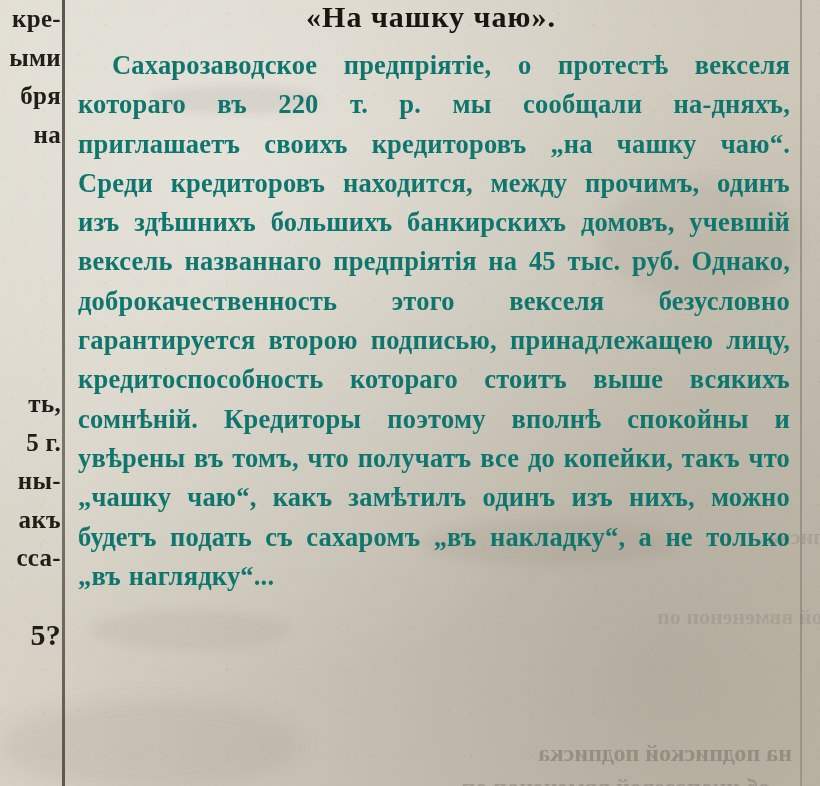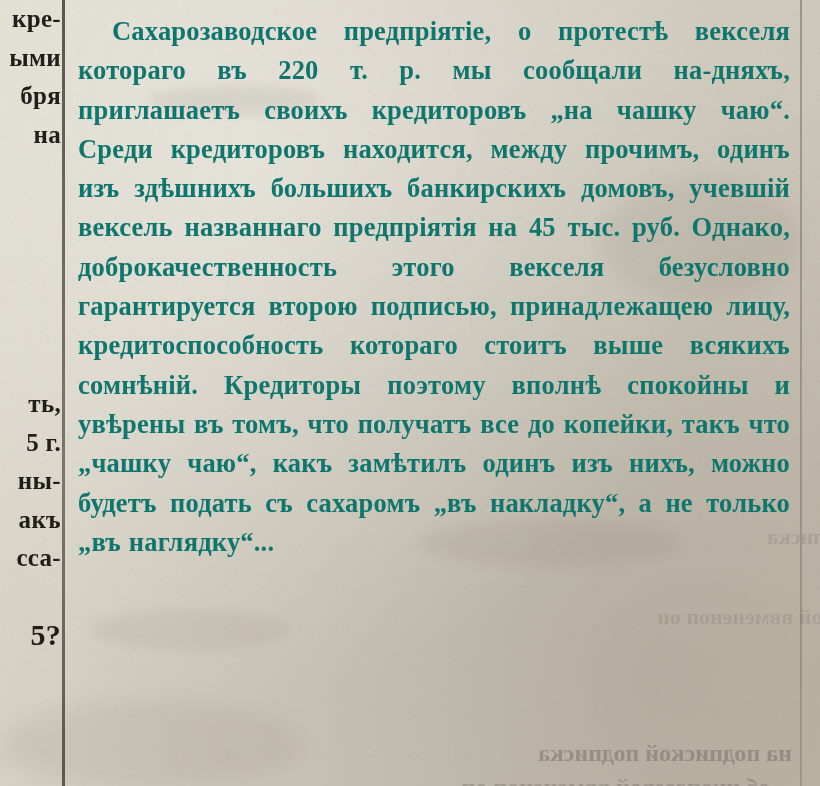--- a/index.html
+++ b/index.html
@@ -194,20 +194,21 @@
       <div>сса-</div>
       <div class="lc-gap">.</div>
       <div class="lc-big">5?</div>
     </div>
   </div>
 
   <div class="col-rule"></div>
   <div class="col-rule right-edge"></div>
 
   <div class="article">
+    <h1 class="headline">«На чашку чаю».</h1>
     <p class="body-text">Сахарозаводское предпріятіе, о протестѣ векселя котораго въ 220 т. р. мы сообщали на-дняхъ, приглашаетъ своихъ кредиторовъ „на чашку чаю“. Среди кредиторовъ находится, между прочимъ, одинъ изъ здѣшнихъ большихъ банкирскихъ домовъ, учевшій вексель названнаго предпріятія на 45 тыс. руб. Однако, доброкачественность этого векселя безусловно гарантируется второю подписью, принадлежащею лицу, кредитоспособность котораго стоитъ выше всякихъ сомнѣній. Кредиторы поэтому вполнѣ спокойны и увѣрены въ томъ, что получатъ все до копейки, такъ что „чашку чаю“, какъ замѣтилъ одинъ изъ нихъ, можно будетъ подать съ сахаромъ „въ накладку“, а не только „въ наглядку“...</p>
   </div>
 
   <div class="showthrough s3">на подпиской подписка</div>
   <div class="showthrough s4">об икопазевой ввмененоп оп</div>
   <div class="showthrough">на подпиской подписка</div>
   <div class="showthrough s2">об икопазевой ввмененоп оп</div>
 </div>
 
 </body></html>

